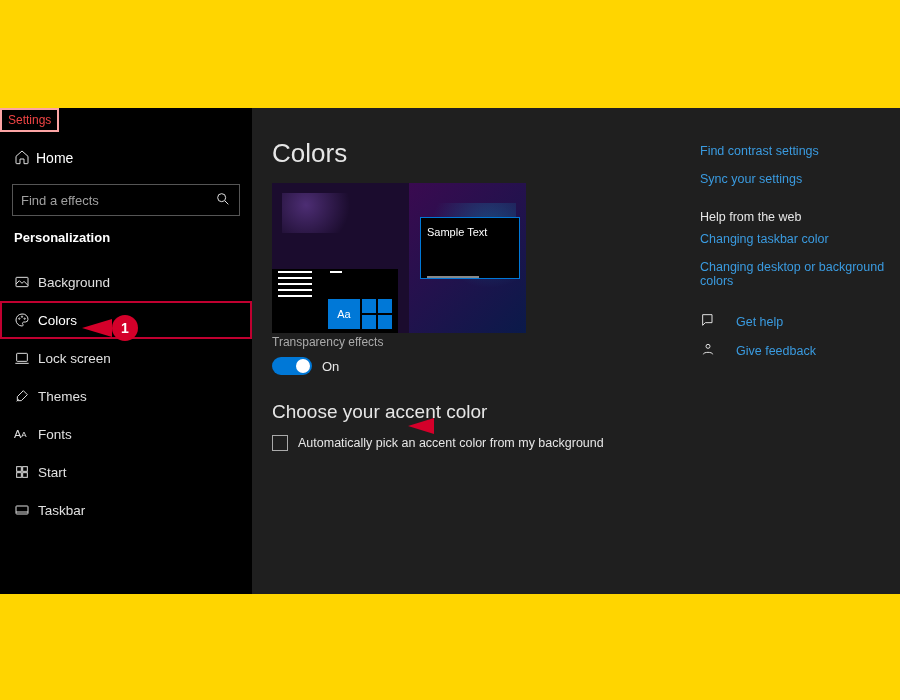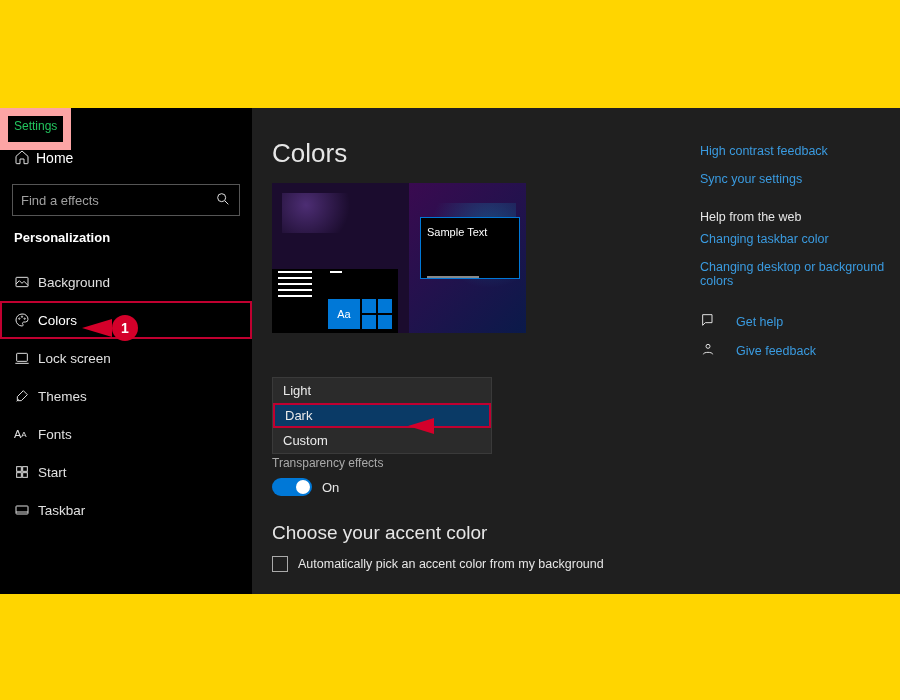--- a/index.html
+++ b/index.html
@@ -22,23 +22,23 @@
   }
   
   .titlebar {
     position: absolute;
     left: 0; right: 0; top: 0; height: 30px;
     display: flex;
     align-items: flex-start;
   }
   .titlebar-title {
     font-size: 12px;
-    padding: 3px 6px 9px 6px;
-    color: #22c55e;
-    border: 8px solid #fca5a5;
+    padding: 3px 6px 3px 6px;
+    color: #ef4444;
+    border: 2px solid #fca5a5;
   }
   .winctrls {
     position: absolute;
     right: 0; top: 0;
     display: flex;
   }
   .winctrls div {
     width: 36px; height: 24px;
     display:flex; align-items:center; justify-content:center;
     color: #b0b0b0;
@@ -326,40 +326,35 @@
       </div>
       <div class="preview-right">
         <div class="neb2"></div>
       </div>
       <div class="sample-win">
         <span>Sample Text</span>
         <div class="sample-line"></div>
       </div>
     </div>
 
-    <div class="dropdown">
-      <div class="dd-opt">Light</div>
-      <div class="dd-opt sel">Dark</div>
-      <div class="dd-opt">Custom</div>
-    </div>
 
     <div class="trans-row">Transparency effects</div>
     <div class="toggle-row">
       <div class="toggle"></div>
       <span>On</span>
     </div>
 
     <div class="section-h2">Choose your accent color</div>
     <div class="cb-row">
       <div class="cb"></div>
       <span>Automatically pick an accent color from my background</span>
     </div>
 
     <div class="rightcol">
-      <a class="rc-link">High contrast feedback</a>
+      <a class="rc-link">Find contrast settings</a>
       <a class="rc-link">Sync your settings</a>
 
       <div class="rc-block">
         <div class="rc-head">Help from the web</div>
         <a class="rc-link">Changing taskbar color</a>
         <a class="rc-link">Changing desktop or background colors</a>
       </div>
 
       <div class="rc-block">
         <div class="rc-footrow">

